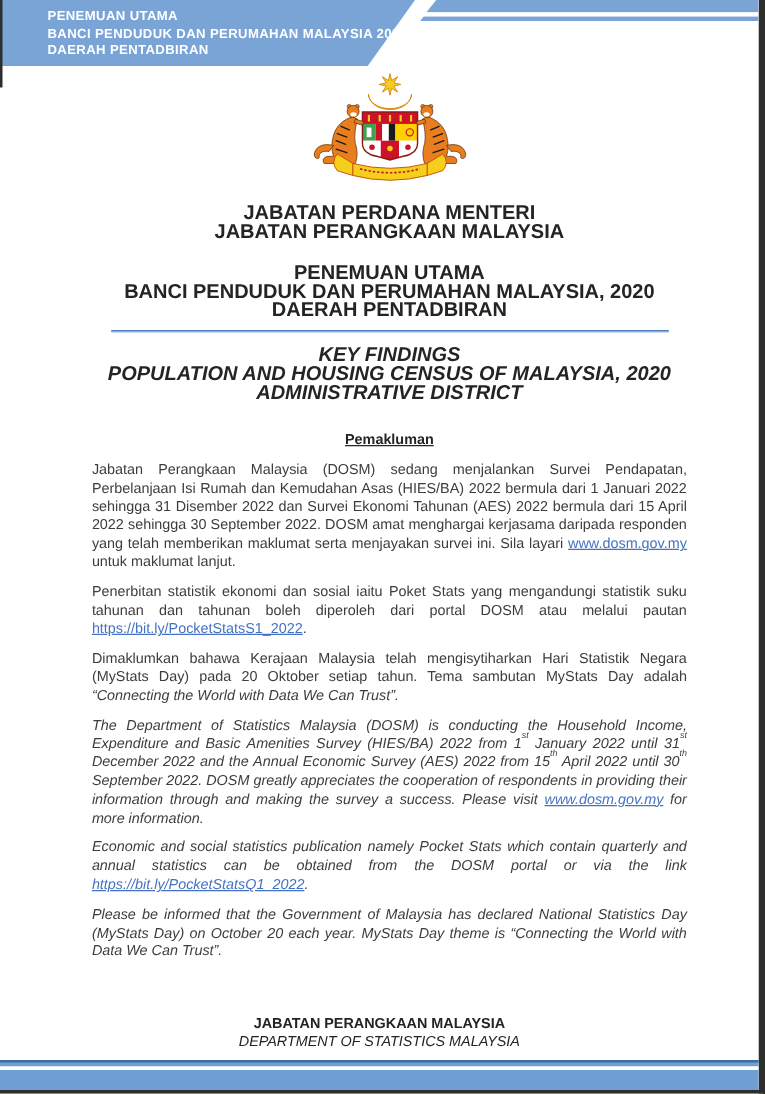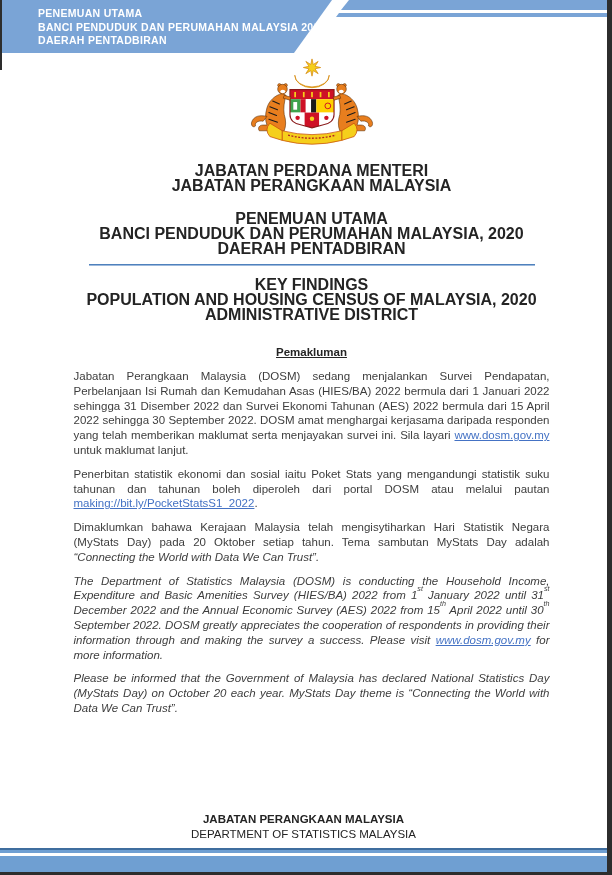--- a/index.html
+++ b/index.html
@@ -28,36 +28,36 @@
   }
   .left-edge { position:absolute; top:0; left:0; width:2px; height:70px; background:#2d2d2d; }
   
   .content { padding-top:57px; }
   .emblem-wrap { text-align:center; height:92px; }
   .emblem { width:146px; height:92px; }
   .center-head { text-align:center; font-weight:bold; font-size:16px; line-height:15px; color:#242424; }
   .letterhead { margin-top:14px; }
   .title-ms { margin-top:18px; }
   .divider { margin:8px auto 0 auto; width:446px; height:2px; background:#9db9dc; border-top:1.5px solid #4f81bd; }
-  .title-en { margin-top:11px; }
+  .title-en { margin-top:11px; font-style:italic; }
   .section-heading { margin-top:24px; text-align:center; font-weight:bold; font-size:11.5px; color:#242424;text-decoration:underline; }
   .section-heading.en { font-style:italic; }
   .para {
     width:476px; margin:11px auto 0 auto; text-align:justify; text-justify:inter-word;
     font-size:11.5px; line-height:14.8px;
   }
   .para + .para { margin-top:9px; }
   .para.en { font-style:italic; }
   .para .theme-quote { font-style:italic; }
   a.doc-link { color:#4472c4; text-decoration:underline; cursor:pointer; }
   sup { font-size:62%; position:relative; top:-0.45em; line-height:0; }
   
   .footer-text { position:absolute; left:0; right:0; bottom:30px; text-align:center; font-size:11.5px; line-height:15px; color:#242424; }
   .footer-text .l1 { font-weight:bold; }
-  .footer-text .l2 { }
+  .footer-text .l2 { font-style:italic; }
   .footer-rule { position:absolute; left:0; right:0; bottom:19px; height:5px; background:#6f9fd2; border-top:2px solid #3f6d9e; }
   .footer-bar  { position:absolute; left:0; right:0; bottom:0; height:16px; background:#6f9fd2; }
 </style>
 </head>
 <body>
 
 <div class="page">
 
   <div class="banner">
     <div>PENEMUAN UTAMA</div>
@@ -166,27 +166,28 @@
     <div class="center-head title-en">
       <div>KEY FINDINGS</div>
       <div>POPULATION AND HOUSING CENSUS OF MALAYSIA, 2020</div>
       <div>ADMINISTRATIVE DISTRICT</div>
     </div>
 
     <div class="section-heading">Pemakluman</div>
 
     <p class="para"><span>Jabatan Perangkaan Malaysia (DOSM) sedang menjalankan Survei Pendapatan, Perbelanjaan Isi Rumah dan Kemudahan Asas (HIES/BA) 2022 bermula dari 1 Januari 2022 sehingga 31 Disember 2022 dan Survei Ekonomi Tahunan (AES) 2022 bermula dari 15 April 2022 sehingga 30 September 2022. DOSM amat menghargai kerjasama daripada responden yang telah memberikan maklumat serta menjayakan survei ini. Sila layari </span><a class="doc-link" href="#">www.dosm.gov.my</a><span> untuk maklumat lanjut.</span></p>
 
-    <p class="para"><span>Penerbitan statistik ekonomi dan sosial iaitu Poket Stats yang mengandungi statistik suku tahunan dan tahunan boleh diperoleh dari portal DOSM atau melalui pautan </span><a class="doc-link" href="#">making://bit.ly/PocketStatsS1_2022</a><span>.</span></p>
+    <p class="para"><span>Penerbitan statistik ekonomi dan sosial iaitu Poket Stats yang mengandungi statistik suku tahunan dan tahunan boleh diperoleh dari portal DOSM atau melalui pautan </span><a class="doc-link" href="#">https://bit.ly/PocketStatsS1_2022</a><span>.</span></p>
 
     <p class="para"><span>Dimaklumkan bahawa Kerajaan Malaysia telah mengisytiharkan Hari Statistik Negara (MyStats Day) pada 20 Oktober setiap tahun. Tema sambutan MyStats Day adalah </span><span class="theme-quote">“Connecting the World with Data We Can Trust”.</span></p>
 
 
     <p class="para en"><span>The Department of Statistics Malaysia (DOSM) is conducting the Household Income, Expenditure and Basic Amenities Survey (HIES/BA) 2022 from 1</span><sup>st</sup><span> January 2022 until 31</span><sup>st</sup><span> December 2022 and the Annual Economic Survey (AES) 2022 from 15</span><sup>th</sup><span> April 2022 until 30</span><sup>th</sup><span> September 2022. DOSM greatly appreciates the cooperation of respondents in providing their information through and making the survey a success. Please visit </span><a class="doc-link" href="#">www.dosm.gov.my</a><span> for more information.</span></p>
 
+    <p class="para en"><span>Economic and social statistics publication namely Pocket Stats which contain quarterly and annual statistics can be obtained from the DOSM portal or via the link </span><a class="doc-link" href="#">https://bit.ly/PocketStatsQ1_2022</a><span>.</span></p>
 
     <p class="para en"><span>Please be informed that the Government of Malaysia has declared National Statistics Day (MyStats Day) on October 20 each year. MyStats Day theme is “Connecting the World with Data We Can Trust”.</span></p>
   </div>
 
   <div class="footer-text">
     <div class="l1">JABATAN PERANGKAAN MALAYSIA</div>
     <div class="l2">DEPARTMENT OF STATISTICS MALAYSIA</div>
   </div>
   <div class="footer-rule"></div>
   <div class="footer-bar"></div>

